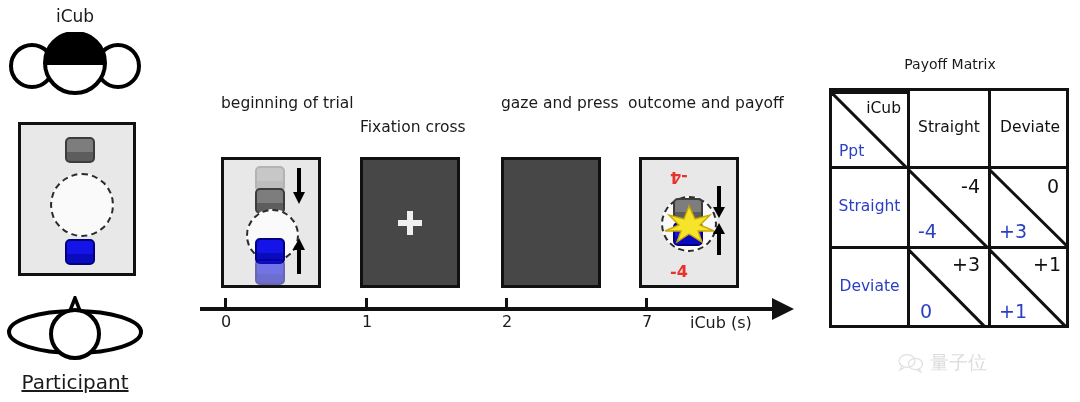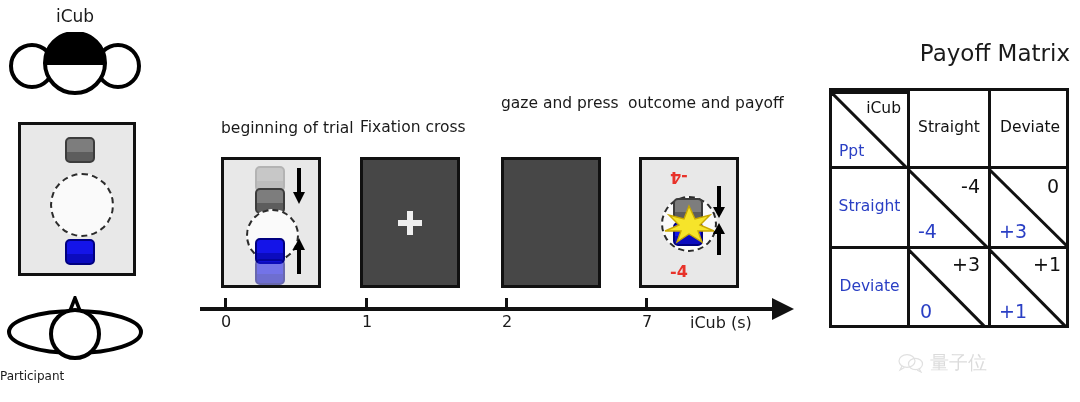--- a/index.html
+++ b/index.html
@@ -3,21 +3,21 @@
 <meta charset="utf-8">
 <style>
   html,body{margin:0;padding:0;background:#ffffff;}
   body{width:1080px;height:402px;position:relative;overflow:hidden;
        font-family:"DejaVu Sans","Liberation Sans",sans-serif;color:#1a1a1a;}
   .abs{position:absolute;}
   .lbl{font-size:15.5px;line-height:1.45;color:#1a1a1a;white-space:pre-line;}
 
   
   #icub-title{left:0;top:4px;width:150px;text-align:center;font-size:17px;}
-  #participant-title{left:0;top:368px;width:150px;font-size:12px;}
+  #participant-title{left:0;top:368px;width:150px;text-align:center;font-size:20px;text-decoration:underline;}
 
   .icub-head{left:8px;top:32px;width:134px;height:64px;}
   .ppt-fig{left:5px;top:296px;width:140px;height:66px;}
 
   
   #table-panel{left:18px;top:122px;width:118px;height:154px;
                background:#e8e8e8;border:3px solid #111;box-sizing:border-box;}
   .tblock{position:absolute;width:30px;height:26px;border-radius:5px;
           box-sizing:border-box;}
   .gray-block{background:#6e6e6e;border:2px solid #3c3c3c;
@@ -56,21 +56,21 @@
   #axis-line{left:200px;top:307px;width:575px;height:4px;background:#111;}
   #axis-head{left:772px;top:298px;width:0;height:0;
              border-top:11px solid transparent;border-bottom:11px solid transparent;
              border-left:22px solid #111;}
   .tick{position:absolute;top:298px;width:3px;height:10px;background:#111;}
   .ticklabel{position:absolute;top:312px;width:40px;margin-left:-20px;
              text-align:center;font-size:16px;}
   #time-unit{left:690px;top:313px;font-size:16px;}
 
   
-  #matrix-title{left:830px;top:40px;width:240px;text-align:right;font-size:23px;}
+  #matrix-title{left:830px;top:56px;width:240px;text-align:center;font-size:14px;}
   #matrix{left:829px;top:88px;width:240px;height:240px;
           border:3px solid #111;box-sizing:border-box;background:#fff;}
   .mcell{position:absolute;box-sizing:border-box;overflow:hidden;}
   .vline{position:absolute;top:0;width:3px;height:100%;background:#111;}
   .hline{position:absolute;left:0;height:3px;width:100%;background:#111;}
   .diag{position:absolute;overflow:hidden;}
   .diag:before{content:"";position:absolute;left:0;top:0;width:141%;height:3px;
                background:#111;transform-origin:0 0;}
   .mhead{font-size:15.5px;color:#111;}
   .bluetxt{color:#2a3fc4;}
@@ -105,21 +105,21 @@
 </div>
 
 <svg class="abs ppt-fig" viewBox="0 0 140 66">
   <ellipse cx="70" cy="36" rx="66" ry="21" fill="#fff" stroke="#000" stroke-width="4"></ellipse>
   <path d="M70 2 L63 20 L77 20 Z" fill="#fff" stroke="#000" stroke-width="3.5"></path>
   <circle cx="70" cy="38" r="24" fill="#fff" stroke="#000" stroke-width="4"></circle>
 </svg>
 
 <div class="abs lbl" id="participant-title">Participant</div>
 
-<div class="abs plabel" style="left:221px;margin-top:25px;">beginning
+<div class="abs plabel" style="left:221px;">beginning
 of trial</div>
 <div class="abs plabel" style="left:360px;margin-top:24px;">Fixation
 cross</div>
 <div class="abs plabel" style="left:501px;">gaze
 and press</div>
 <div class="abs plabel" style="left:628px;">outcome
 and payoff</div>
 
 <div class="panel light" style="left:221px;">
   <div class="tblock gray-block ghost1" style="left:31px;top:6px;"></div>

